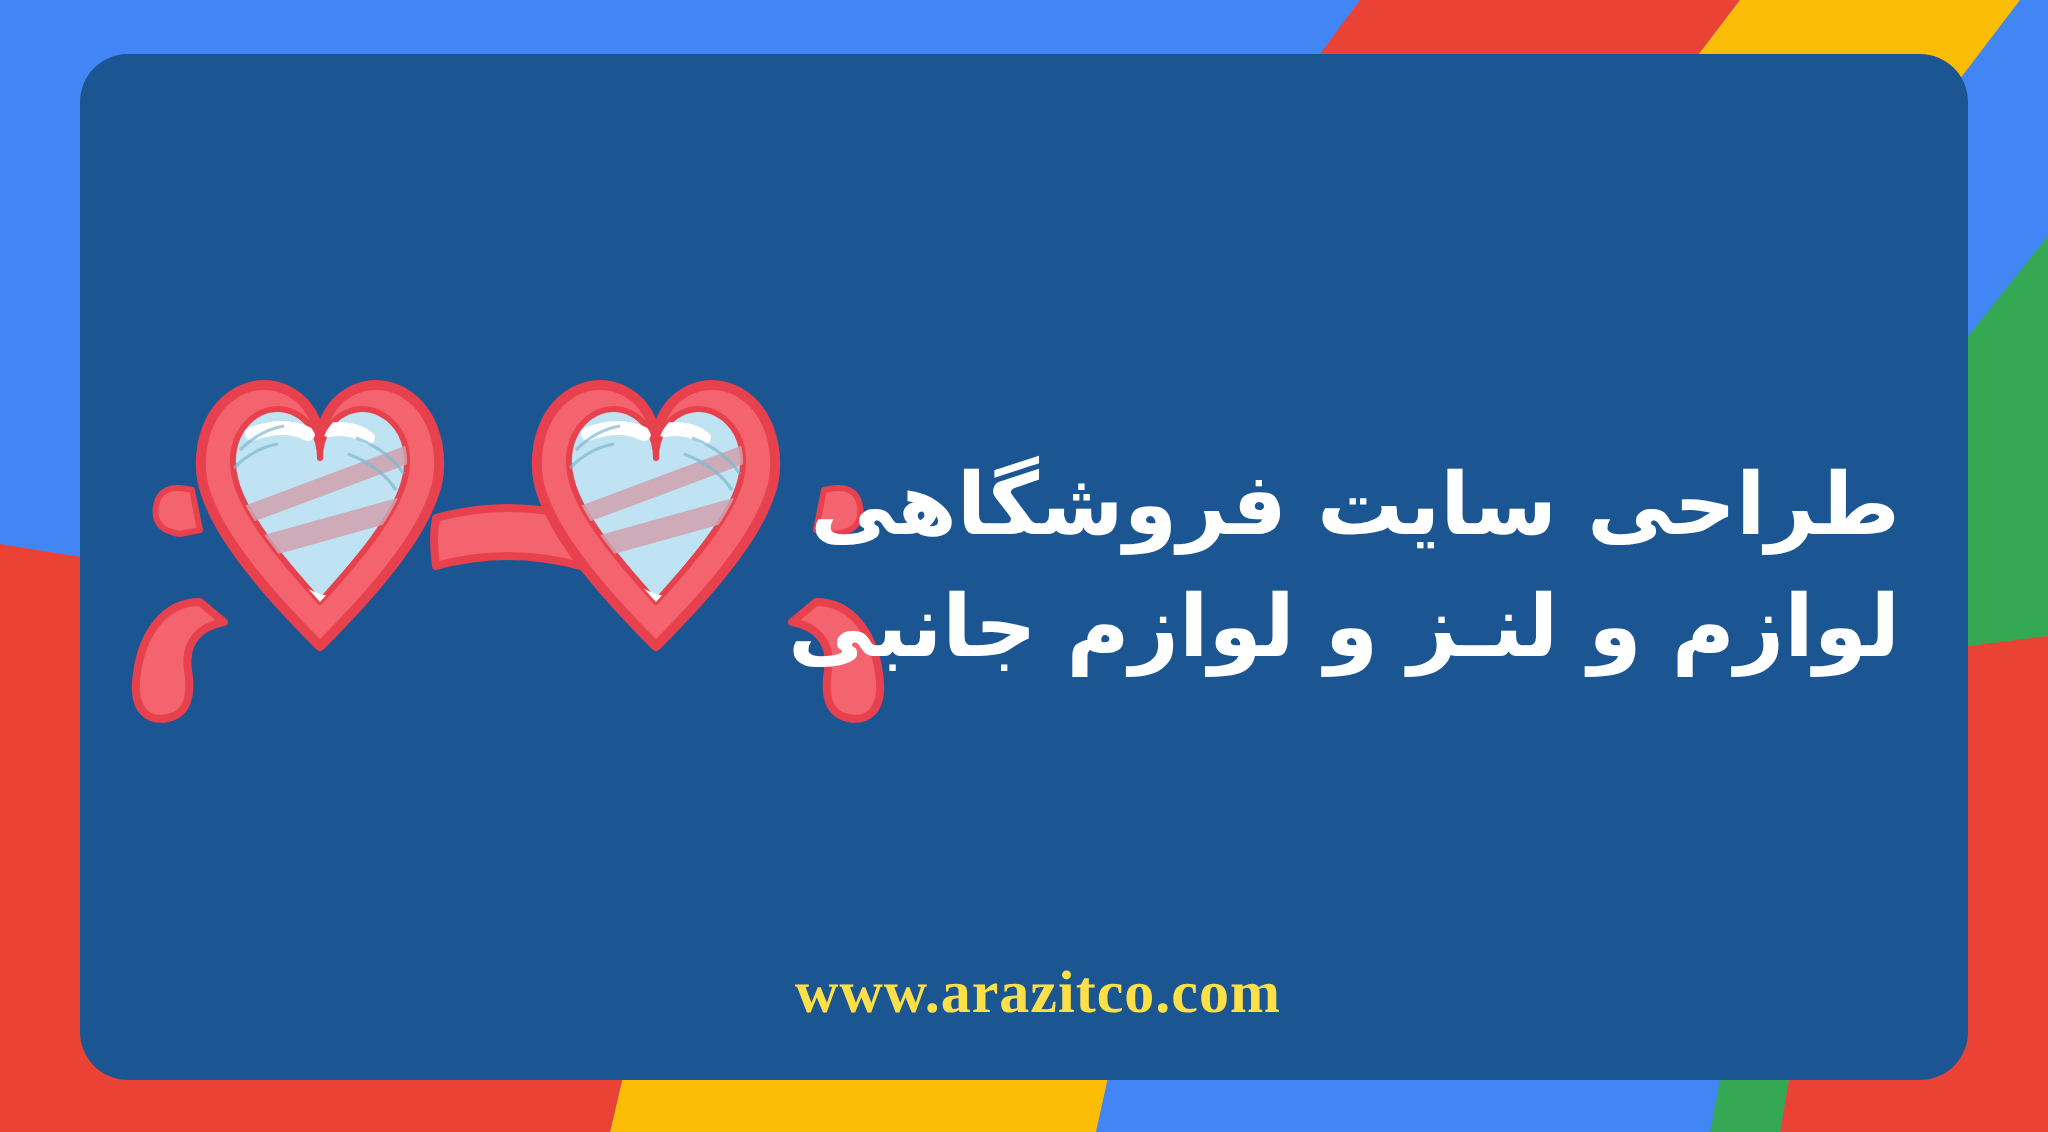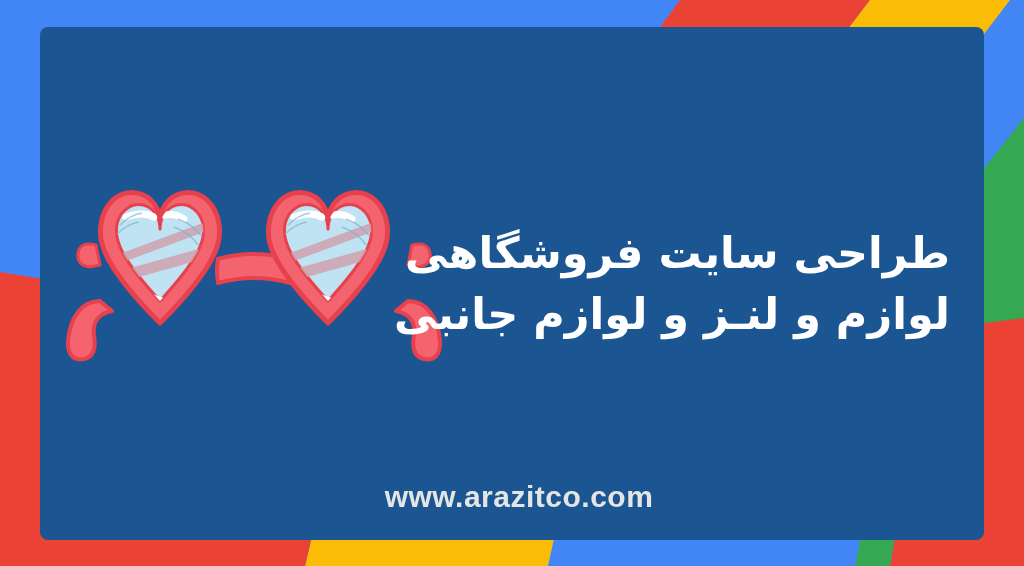--- a/index.html
+++ b/index.html
@@ -30,21 +30,21 @@
   }
 
   
   .card {
     position: absolute;
     left: 40px;
     top: 27px;
     width: 944px;
     height: 513px;
     background: #1B5692;
-    border-radius: 8px;
+    border-radius: 24px;
     box-shadow: 0 0 0 0 rgba(0,0,0,0);
     overflow: hidden;
   }
 
   
   .content {
     position: absolute;
     left: 0;
     top: 0;
     width: 100%;
@@ -83,22 +83,22 @@
     display: block;
   }
 
   .url {
     position: absolute;
     left: 0;
     right: 0;
     bottom: 26px;
     text-align: center;
     direction: ltr;
-    color: #e5e5e5;
-    font-family: Liberation Sans, sans-serif;
+    color: #fde047;
+    font-family: Liberation Serif, serif;
     font-weight: 700;
     font-size: 30px;
     letter-spacing: 0.5px;
     margin-left: 14px;
   }
 </style>
 </head>
 <body>
 
 <div class="banner">

